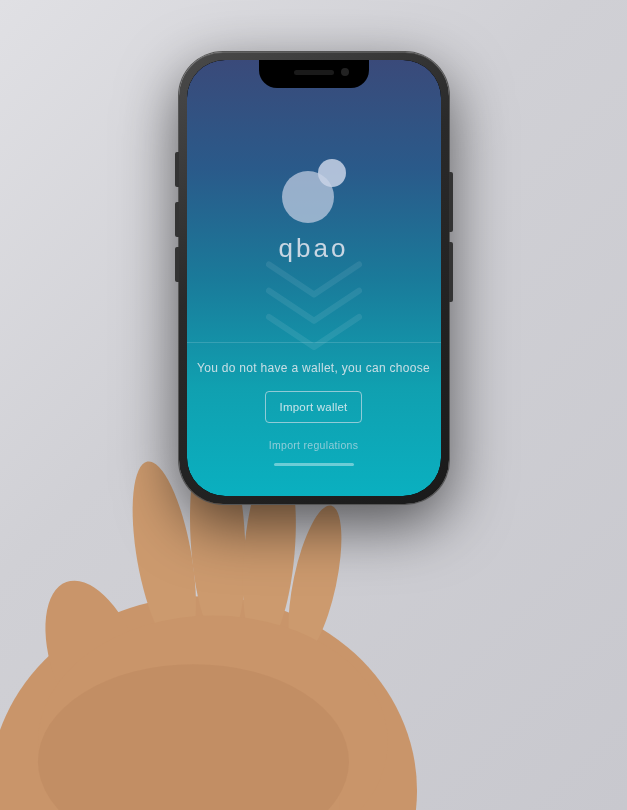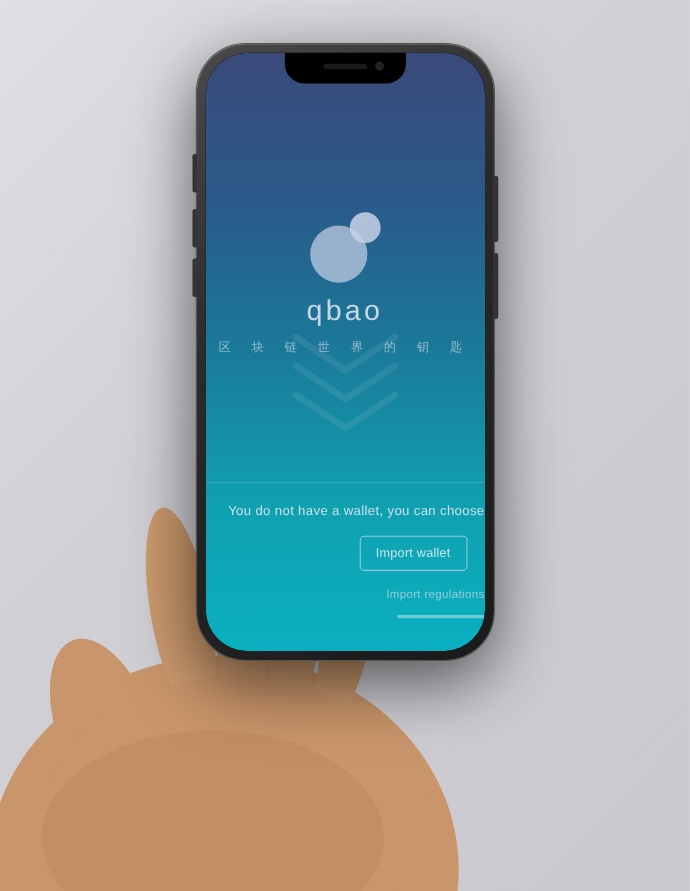--- a/index.html
+++ b/index.html
@@ -20,25 +20,25 @@
       width: 627px;
       height: 810px;
       display: flex;
       align-items: center;
       justify-content: center;
     }
 
     
     .phone-outer {
       position: absolute;
-      top: 40px;
+      top: 52px;
       left: 50%;
       transform: translateX(-50%);
       width: 270px;
-      height: 560px;
+      height: 452px;
       background: linear-gradient(145deg, #4a4a4a 0%, #2a2a2a 40%, #1a1a1a 100%);
       border-radius: 44px;
       box-shadow:
         0 0 0 1px #555,
         0 20px 60px rgba(0,0,0,0.6),
         inset 0 1px 0 rgba(255,255,255,0.15);
       z-index: 2;
     }
 
     
@@ -179,21 +179,21 @@
       letter-spacing: 8px;
       font-weight: 300;
     }
 
     
     .screen-bottom {
       width: 100%;
       padding: 0 0 30px 0;
       display: flex;
       flex-direction: column;
-      align-items: flex-end;
+      align-items: center;
     }
 
     .divider-line {
       width: 100%;
       height: 1px;
       background: rgba(255,255,255,0.15);
       margin-bottom: 18px;
     }
 
     .wallet-prompt {
@@ -306,21 +306,20 @@
 
         <div class="screen-top">
 
           <div class="logo-icon">
             <div class="logo-circle-large"></div>
             <div class="logo-circle-small"></div>
           </div>
 
           <div class="logo-text">qbao</div>
 
-          <div class="logo-tagline">区 块 链 世 界 的 钥 匙</div>
 
         </div>
 
         <div class="screen-bottom">
 
           <div class="divider-line"></div>
 
           <div class="wallet-prompt">You do not have a wallet, you can choose</div>
 
           <div class="buttons-row">

